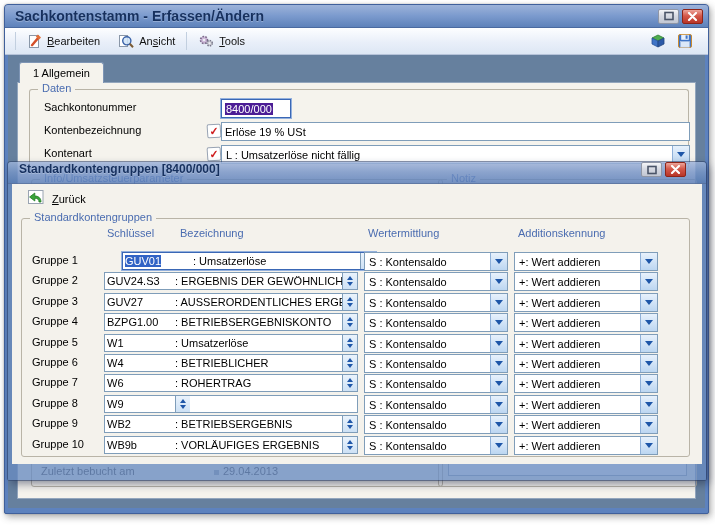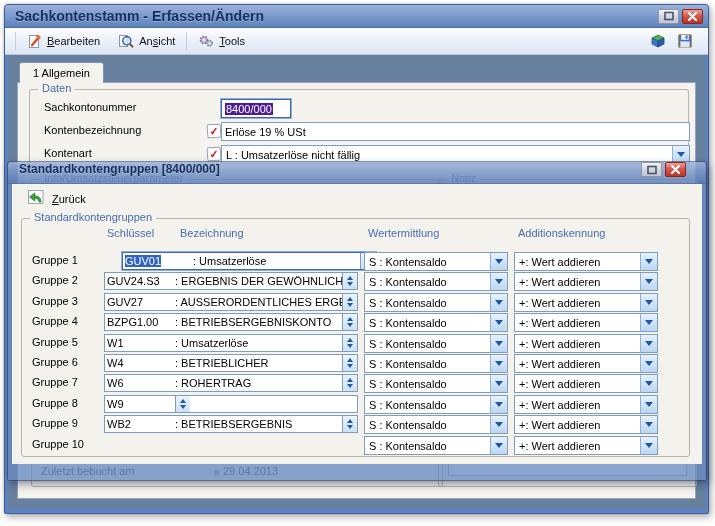--- a/index.html
+++ b/index.html
@@ -469,20 +469,28 @@
     <span class="combo c-add">
       <span class="cv">+: Wert addieren</span>
       <span class="cb">
                     <i class="da"></i>
                   </span>
     </span>
   </div>
 
   <div class="t-row">
     <span class="c-grp">Gruppe 10</span>
+    <span class="c-key">
+      <span class="k"><span>WB9b</span></span>
+      <span class="n">: VORLÄUFIGES ERGEBNIS</span>
+      <span class="spin">
+        <i class="tu"></i>
+        <i class="td"></i>
+      </span>
+    </span>
     <span class="combo c-wert">
       <span class="cv">S : Kontensaldo</span>
       <span class="cb">
                     <i class="da"></i>
                   </span>
     </span>
     <span class="combo c-add">
       <span class="cv">+: Wert addieren</span>
       <span class="cb">
                     <i class="da"></i>

